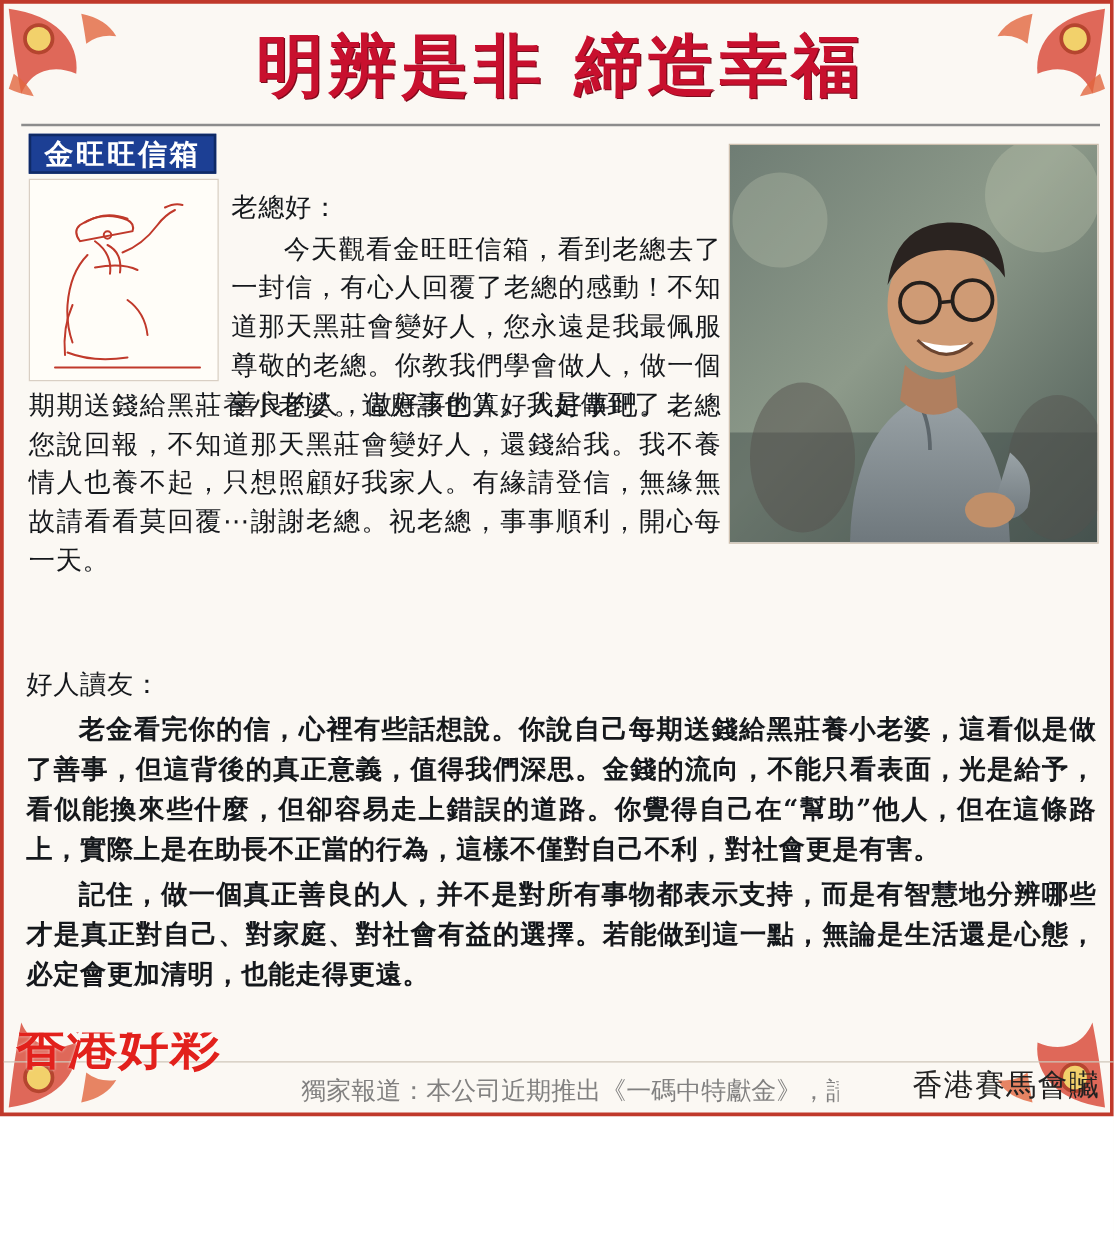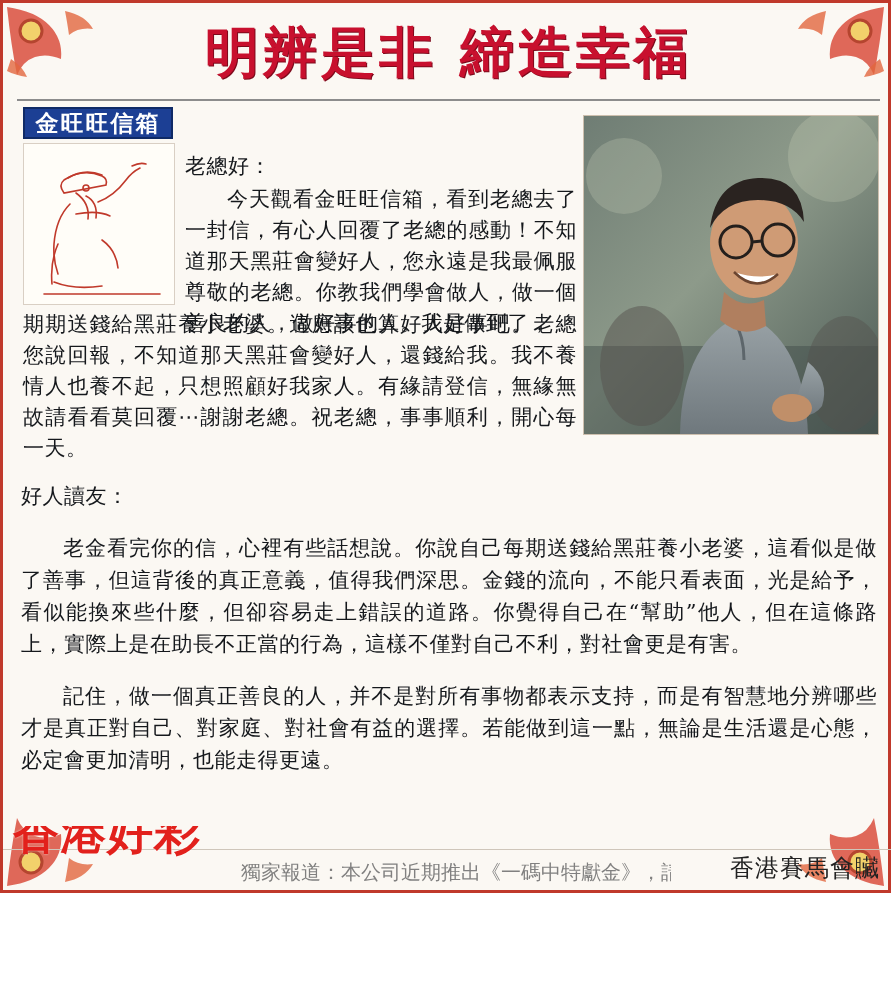--- a/index.html
+++ b/index.html
@@ -79,36 +79,36 @@
 
   
   .photo{
     position:absolute;top:112px;left:580px;width:294px;height:318px;
     overflow:hidden;border:1px solid #cdbfae;
   }
   .photo svg{display:block;}
 
   
   .reply{
-    position:absolute;top:477px;left:18px;width:856px;
+    position:absolute;top:528px;left:18px;width:856px;
     font-family:"DejaVu Serif", serif;
     font-size:21px;line-height:32px;color:#15181c;
     letter-spacing:0.5px;text-align:justify;
   }
-  .reply .p{display:block;text-indent:2em;margin-top:20px;}
+  .reply .p{display:block;text-indent:2em;margin-top:4px;font-weight:bold;}
   .reply .salute{display:block;text-indent:0;}
 
   
   .wm-band{
     position:absolute;left:0;bottom:0;width:891px;height:64px;
     overflow:hidden;
   }
   .wm-left{
     position:absolute;left:10px;bottom:26px;
-    font-family:"DejaVu Sans", sans-serif;font-weight:bold;font-size:46px;
+    font-family:"DejaVu Sans", sans-serif;font-weight:bold;font-size:40px;
     color:#e2211c;letter-spacing:1px;
     text-shadow:0 0 2px rgba(255,255,255,.8);
   }
   .wm-mid{
     position:absolute;left:288px;bottom:24px;
     font-family:"DejaVu Sans", sans-serif;font-weight:bold;font-size:46px;
     color:#e2211c;letter-spacing:1px;
   }
   .wm-faint{
     position:absolute;left:238px;bottom:4px;width:430px;

